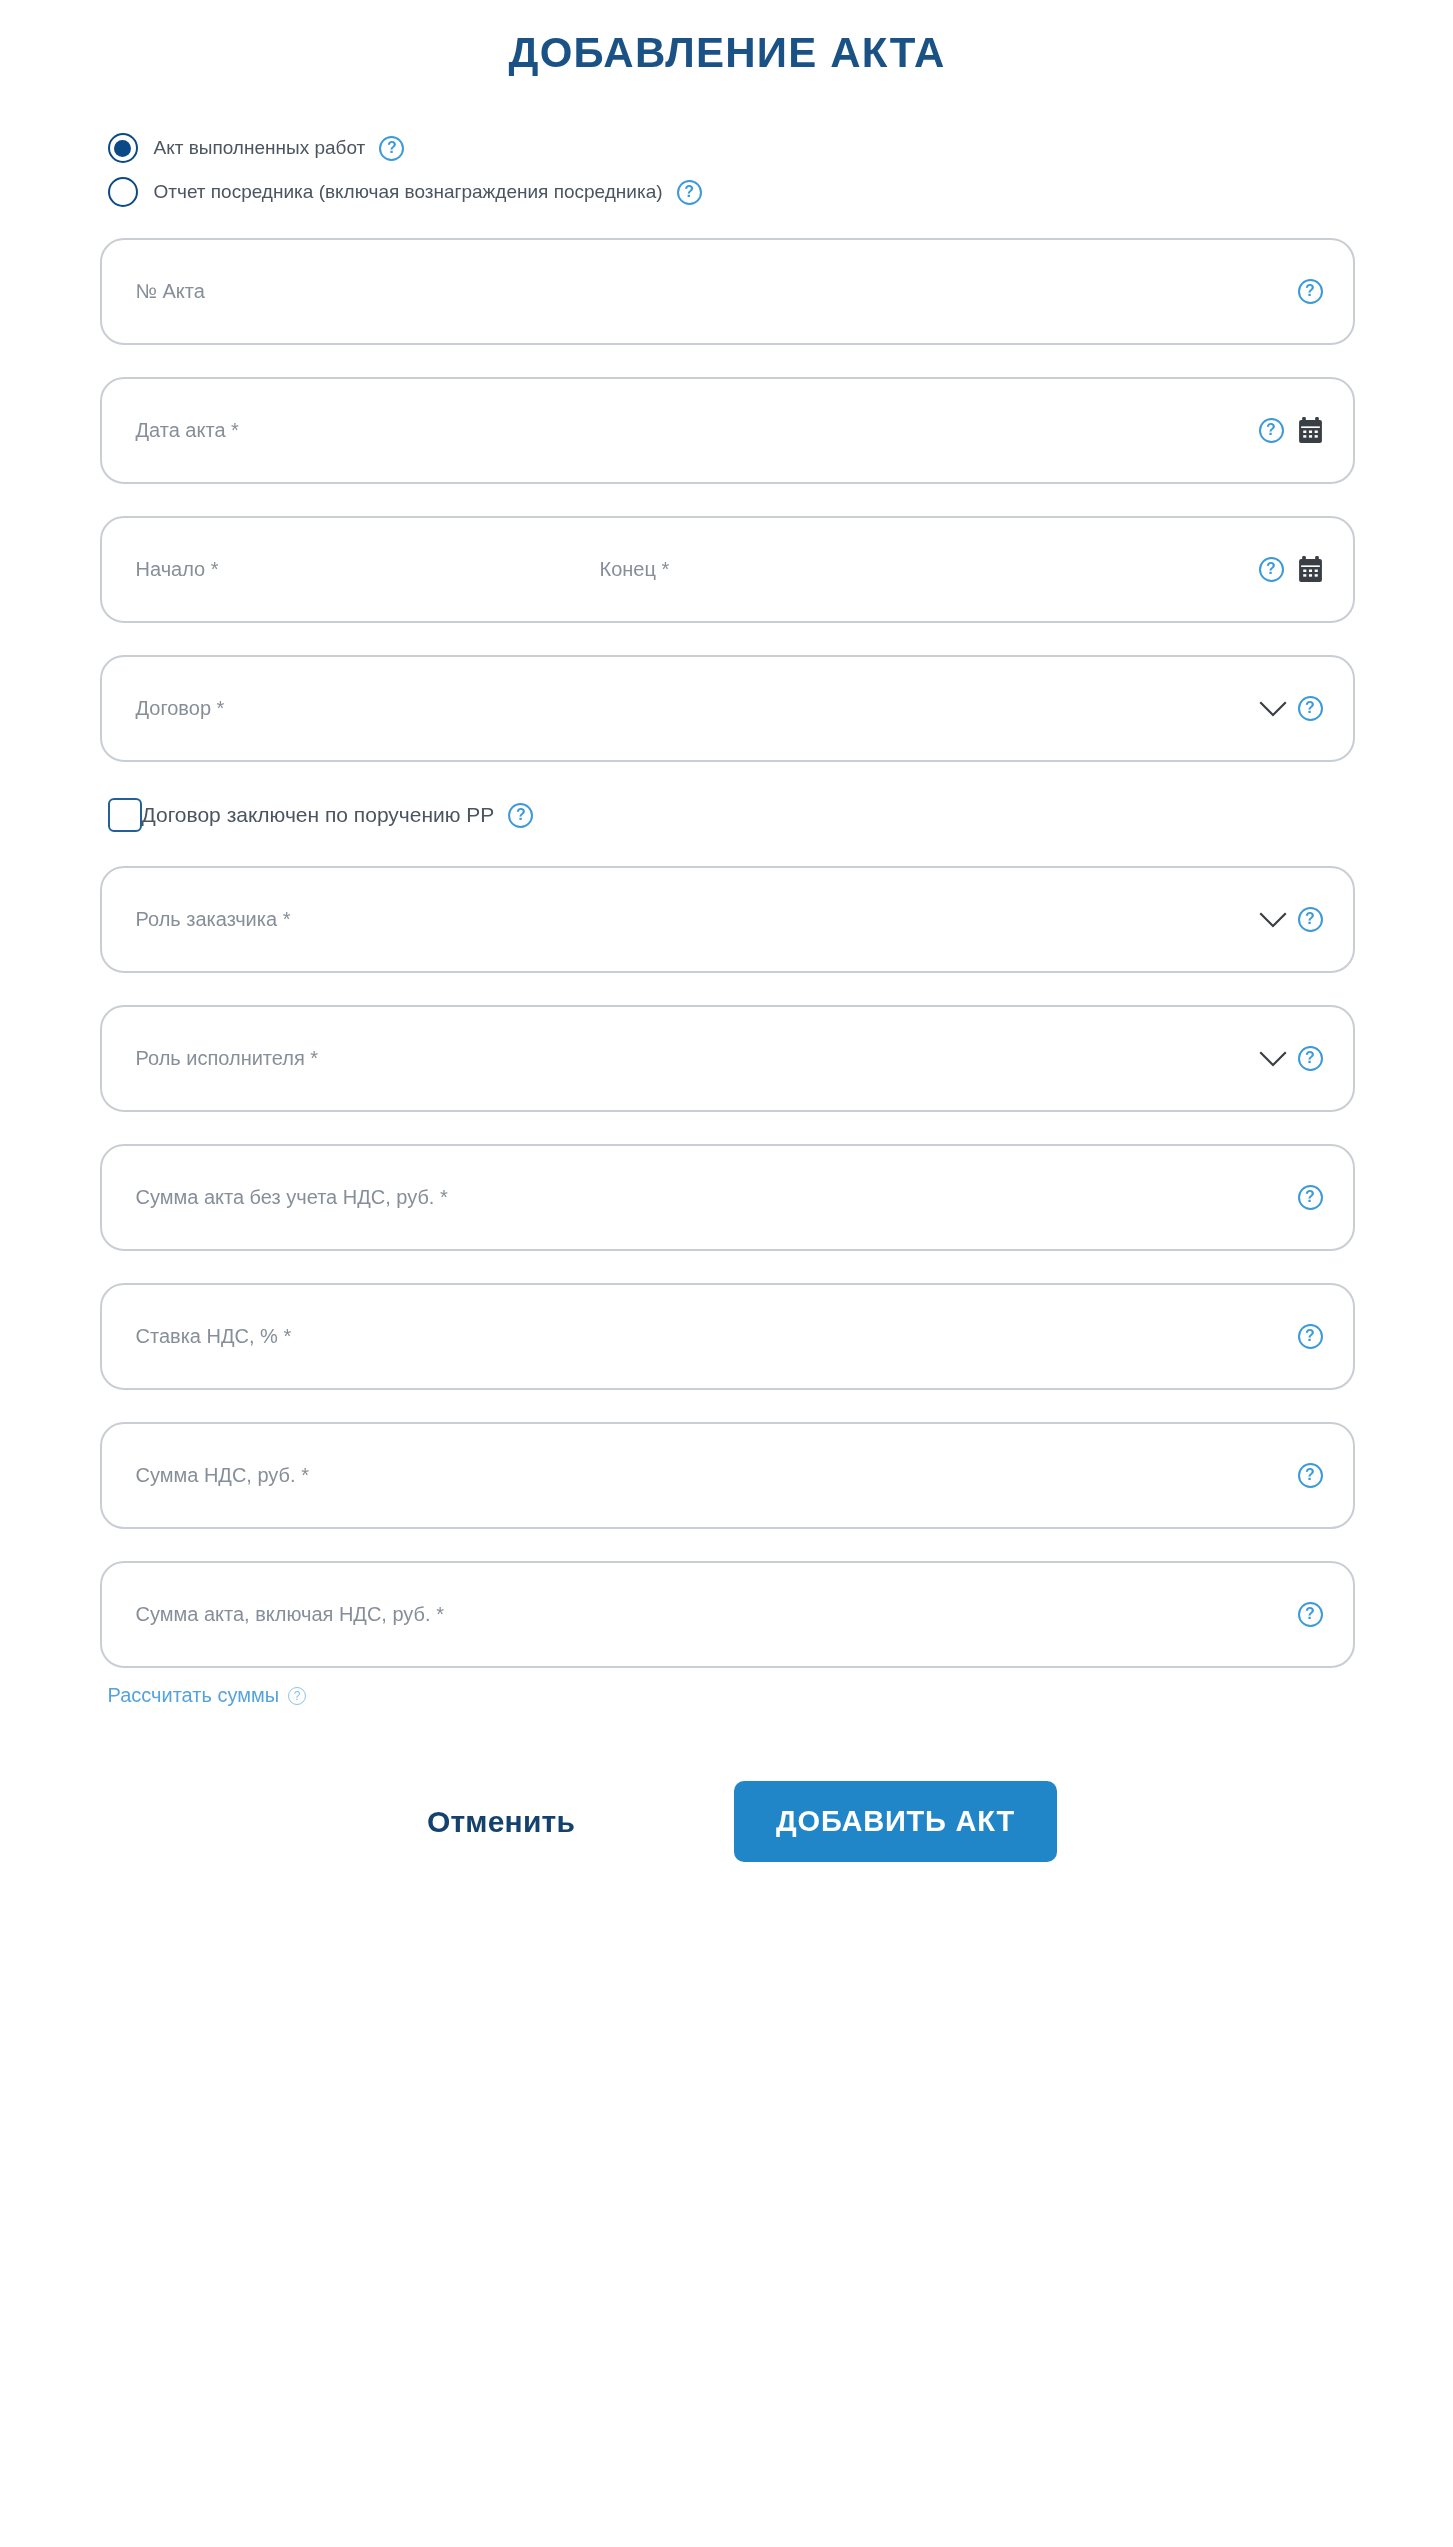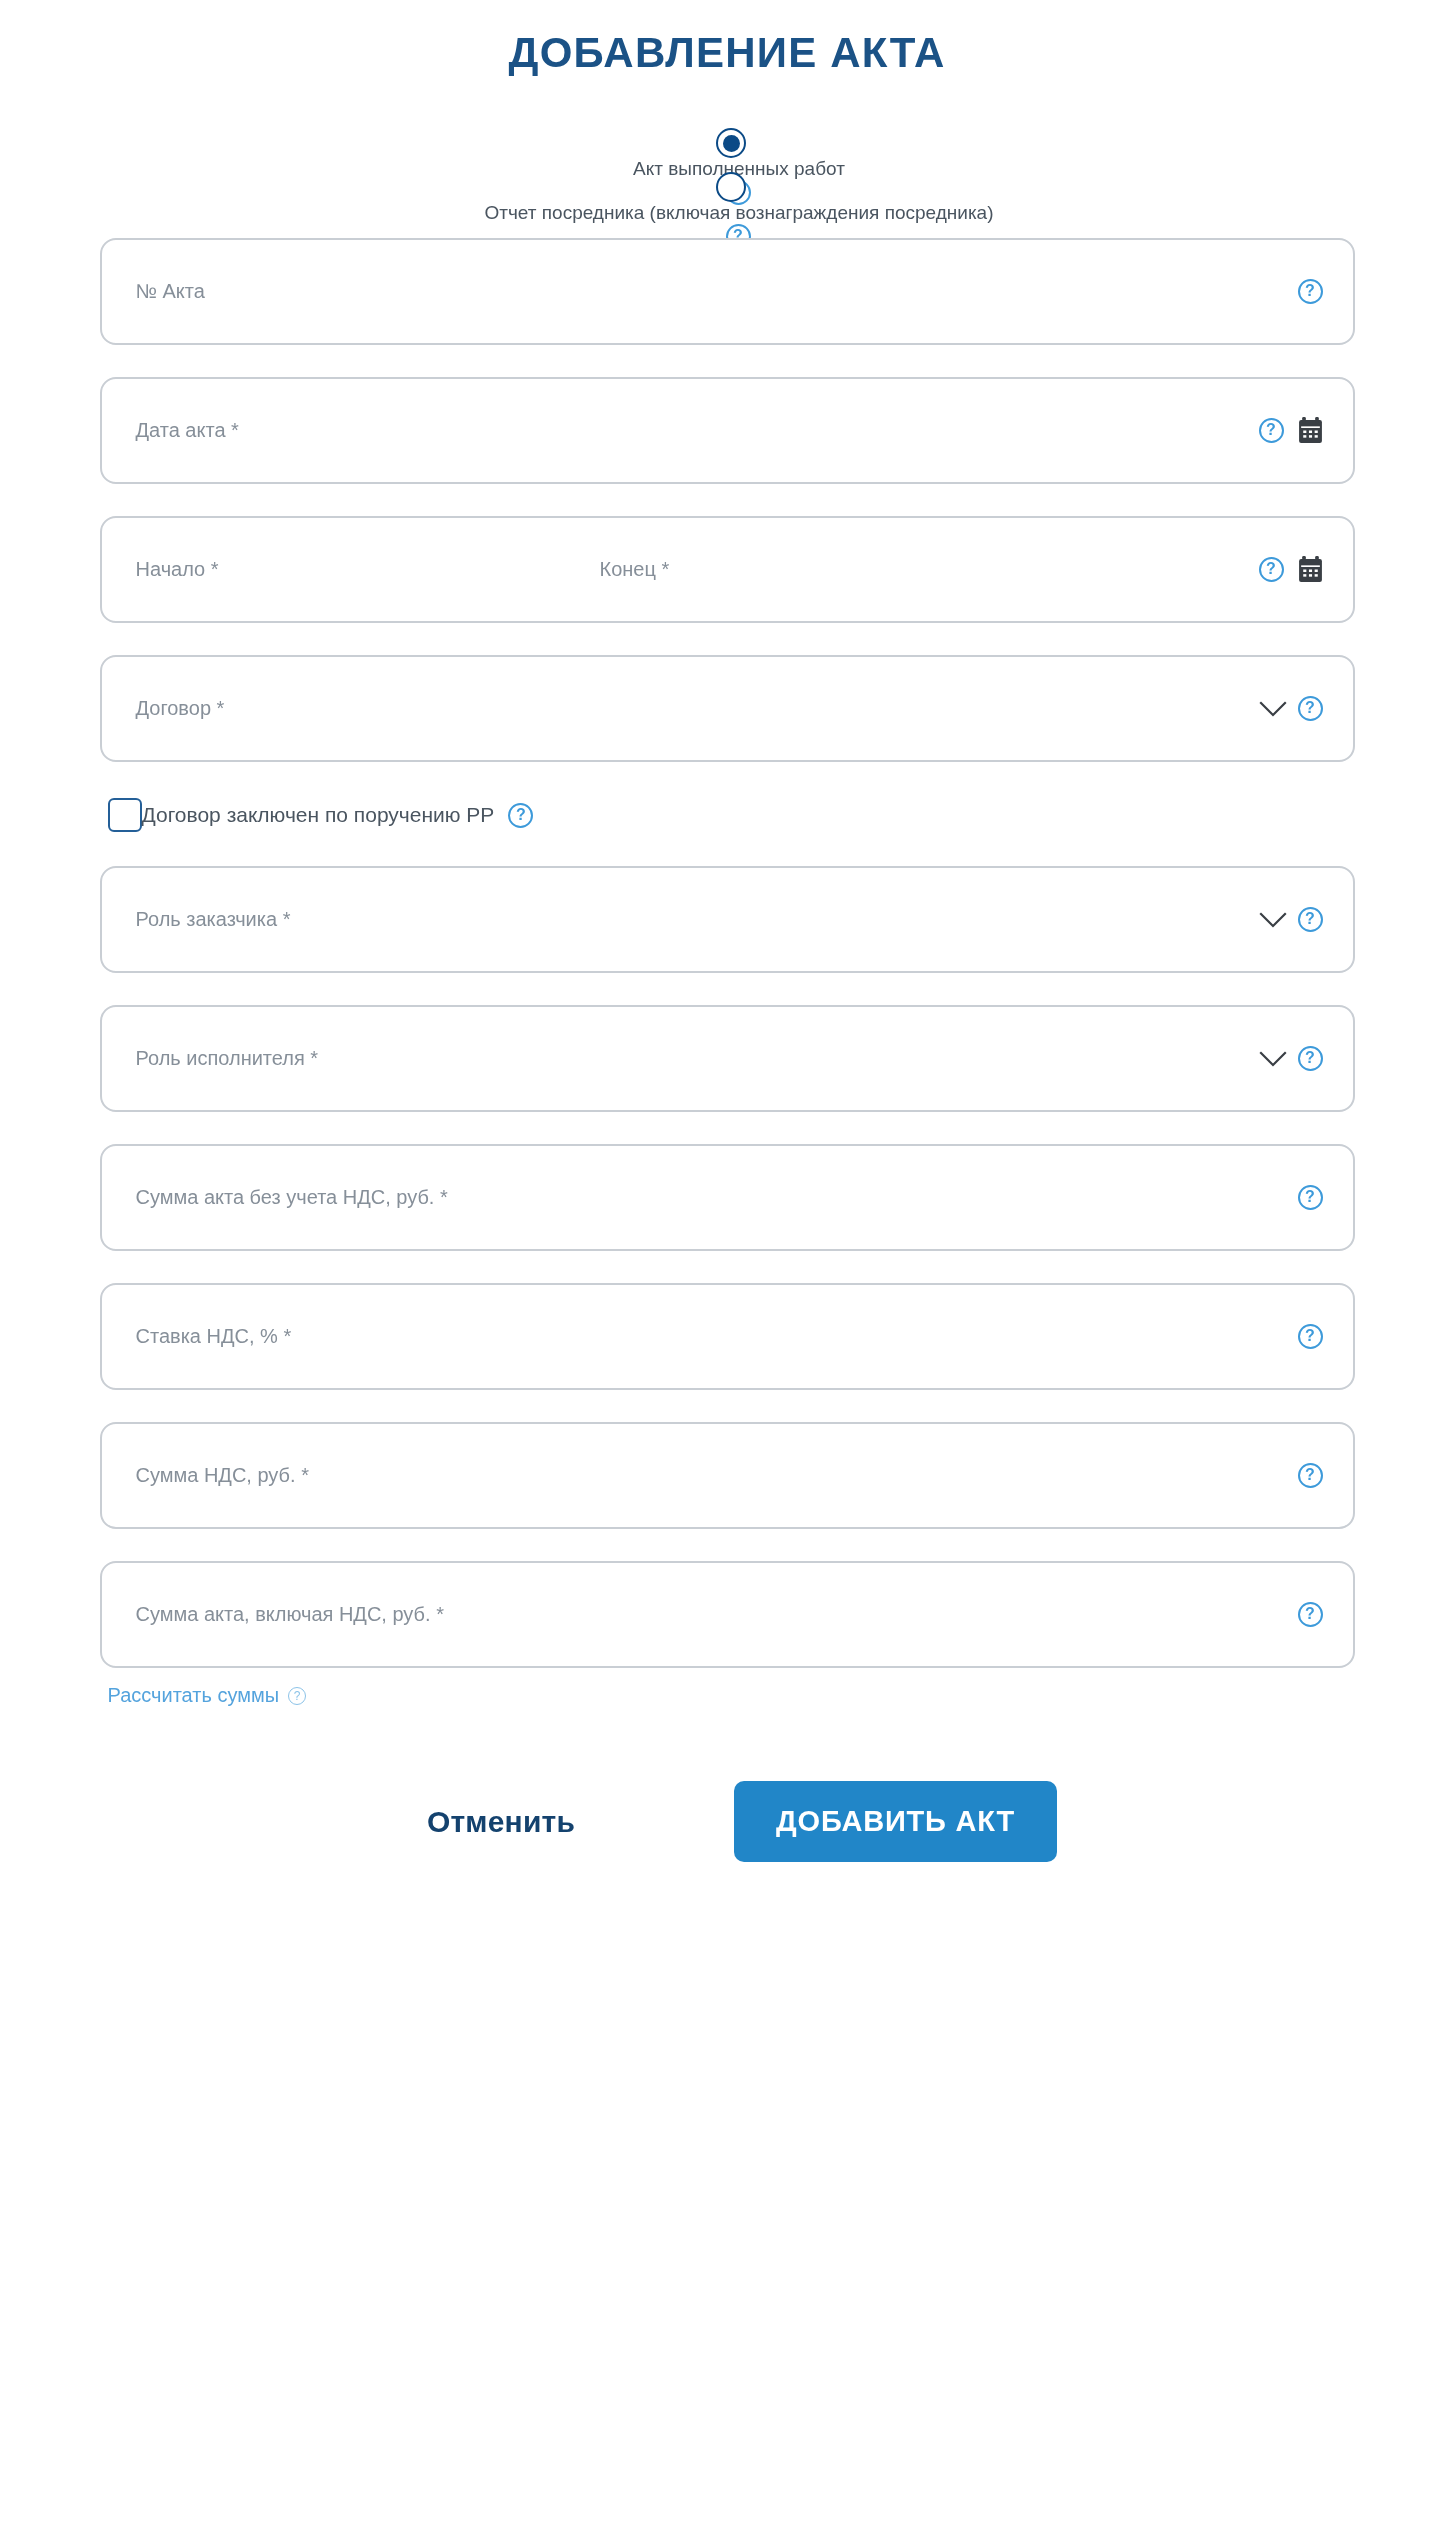--- a/index.html
+++ b/index.html
@@ -50,21 +50,20 @@
     margin: 0 0 14px 8px;
   }
 
   
   .radio-group { margin: 0 0 26px 8px; }
   .radio-row {
     display: flex;
     align-items: center;
     height: 40px;
     margin-bottom: 4px;
-    flex-direction: column;
   }
   .radio-outer {
     width: 30px; height: 30px;
     border-radius: 50%;
     border: 2px solid #0b4a86;
     display: flex; align-items: center; justify-content: center;
     flex: 0 0 auto;
     background: #fff;
   }
   .radio-outer.unchecked { border: 2px solid #0b4a86; }
@@ -95,21 +94,21 @@
     cursor: pointer;
   }
   .help-icon span { margin-top: -1px; }
 
   
   .field {
     position: relative;
     width: 1255px;
     height: 107px;
     border: 2px solid #c9ced4;
-    border-radius: 16px;
+    border-radius: 24px;
     background: #ffffff;
     margin-bottom: 32px;
     display: flex;
     align-items: center;
     padding: 0 30px 0 34px;
     cursor: text;
   }
   .field.disabled {
     border-color: #e2e6ea;
     background: #fdfdfd;

